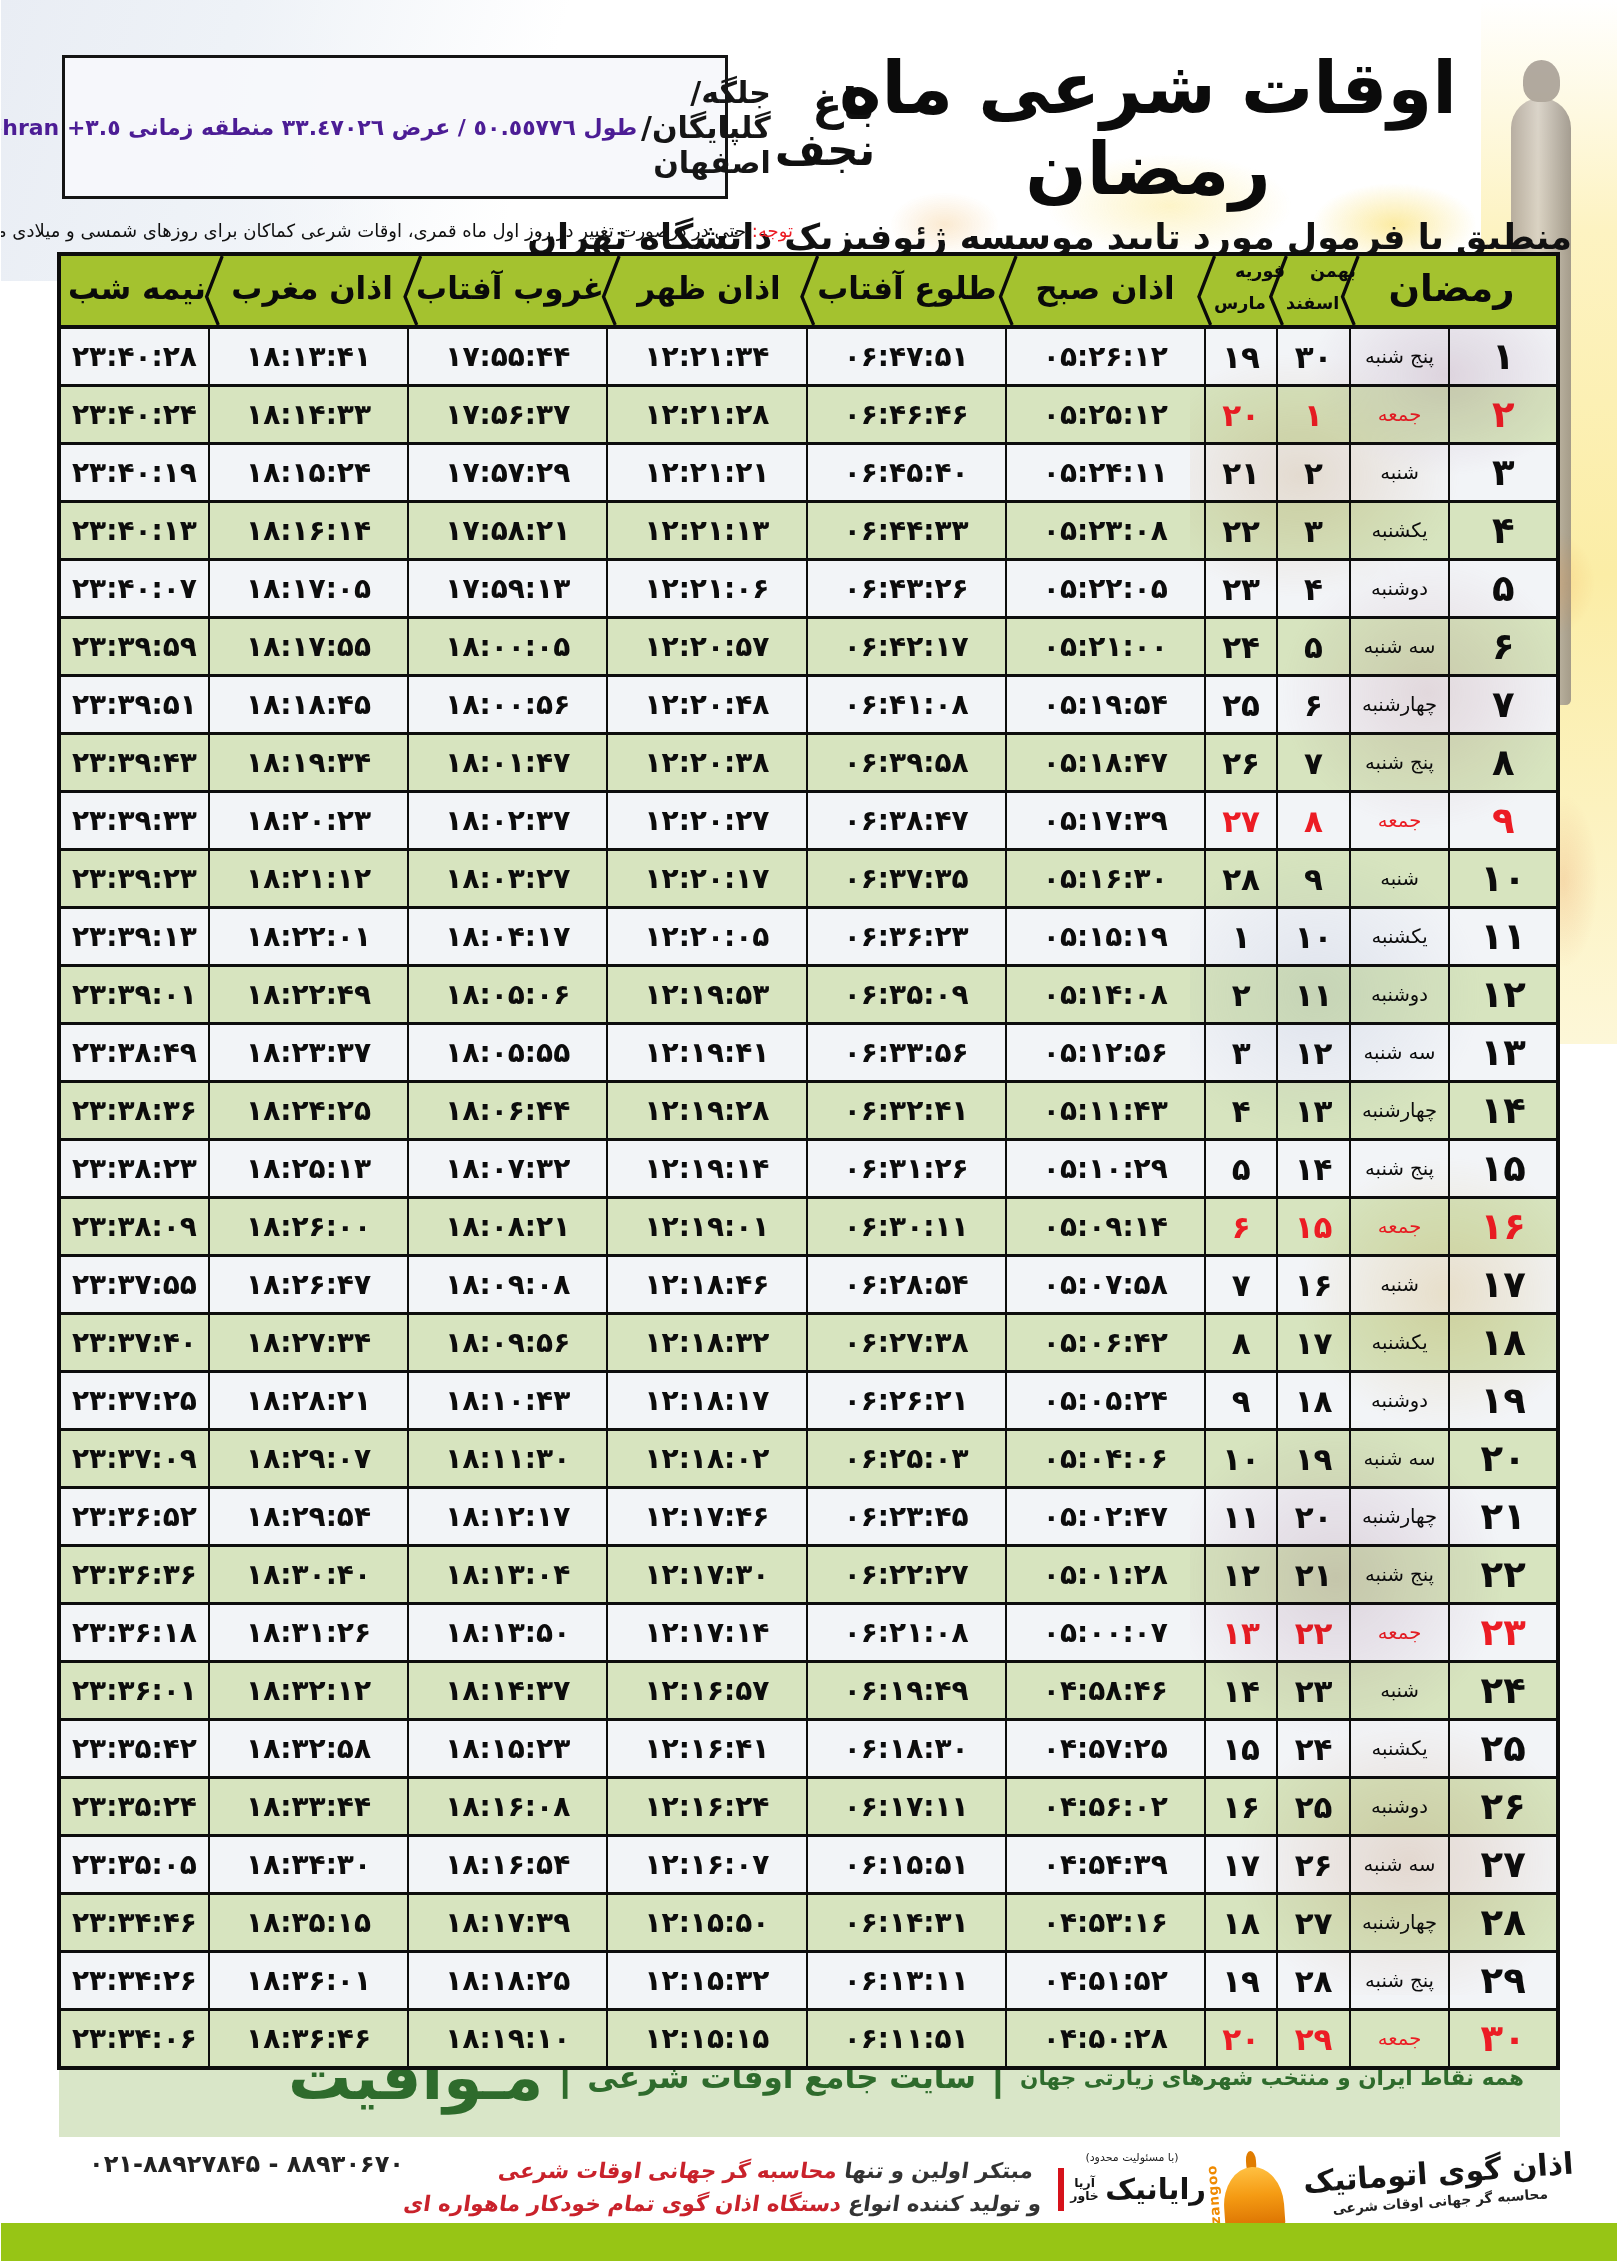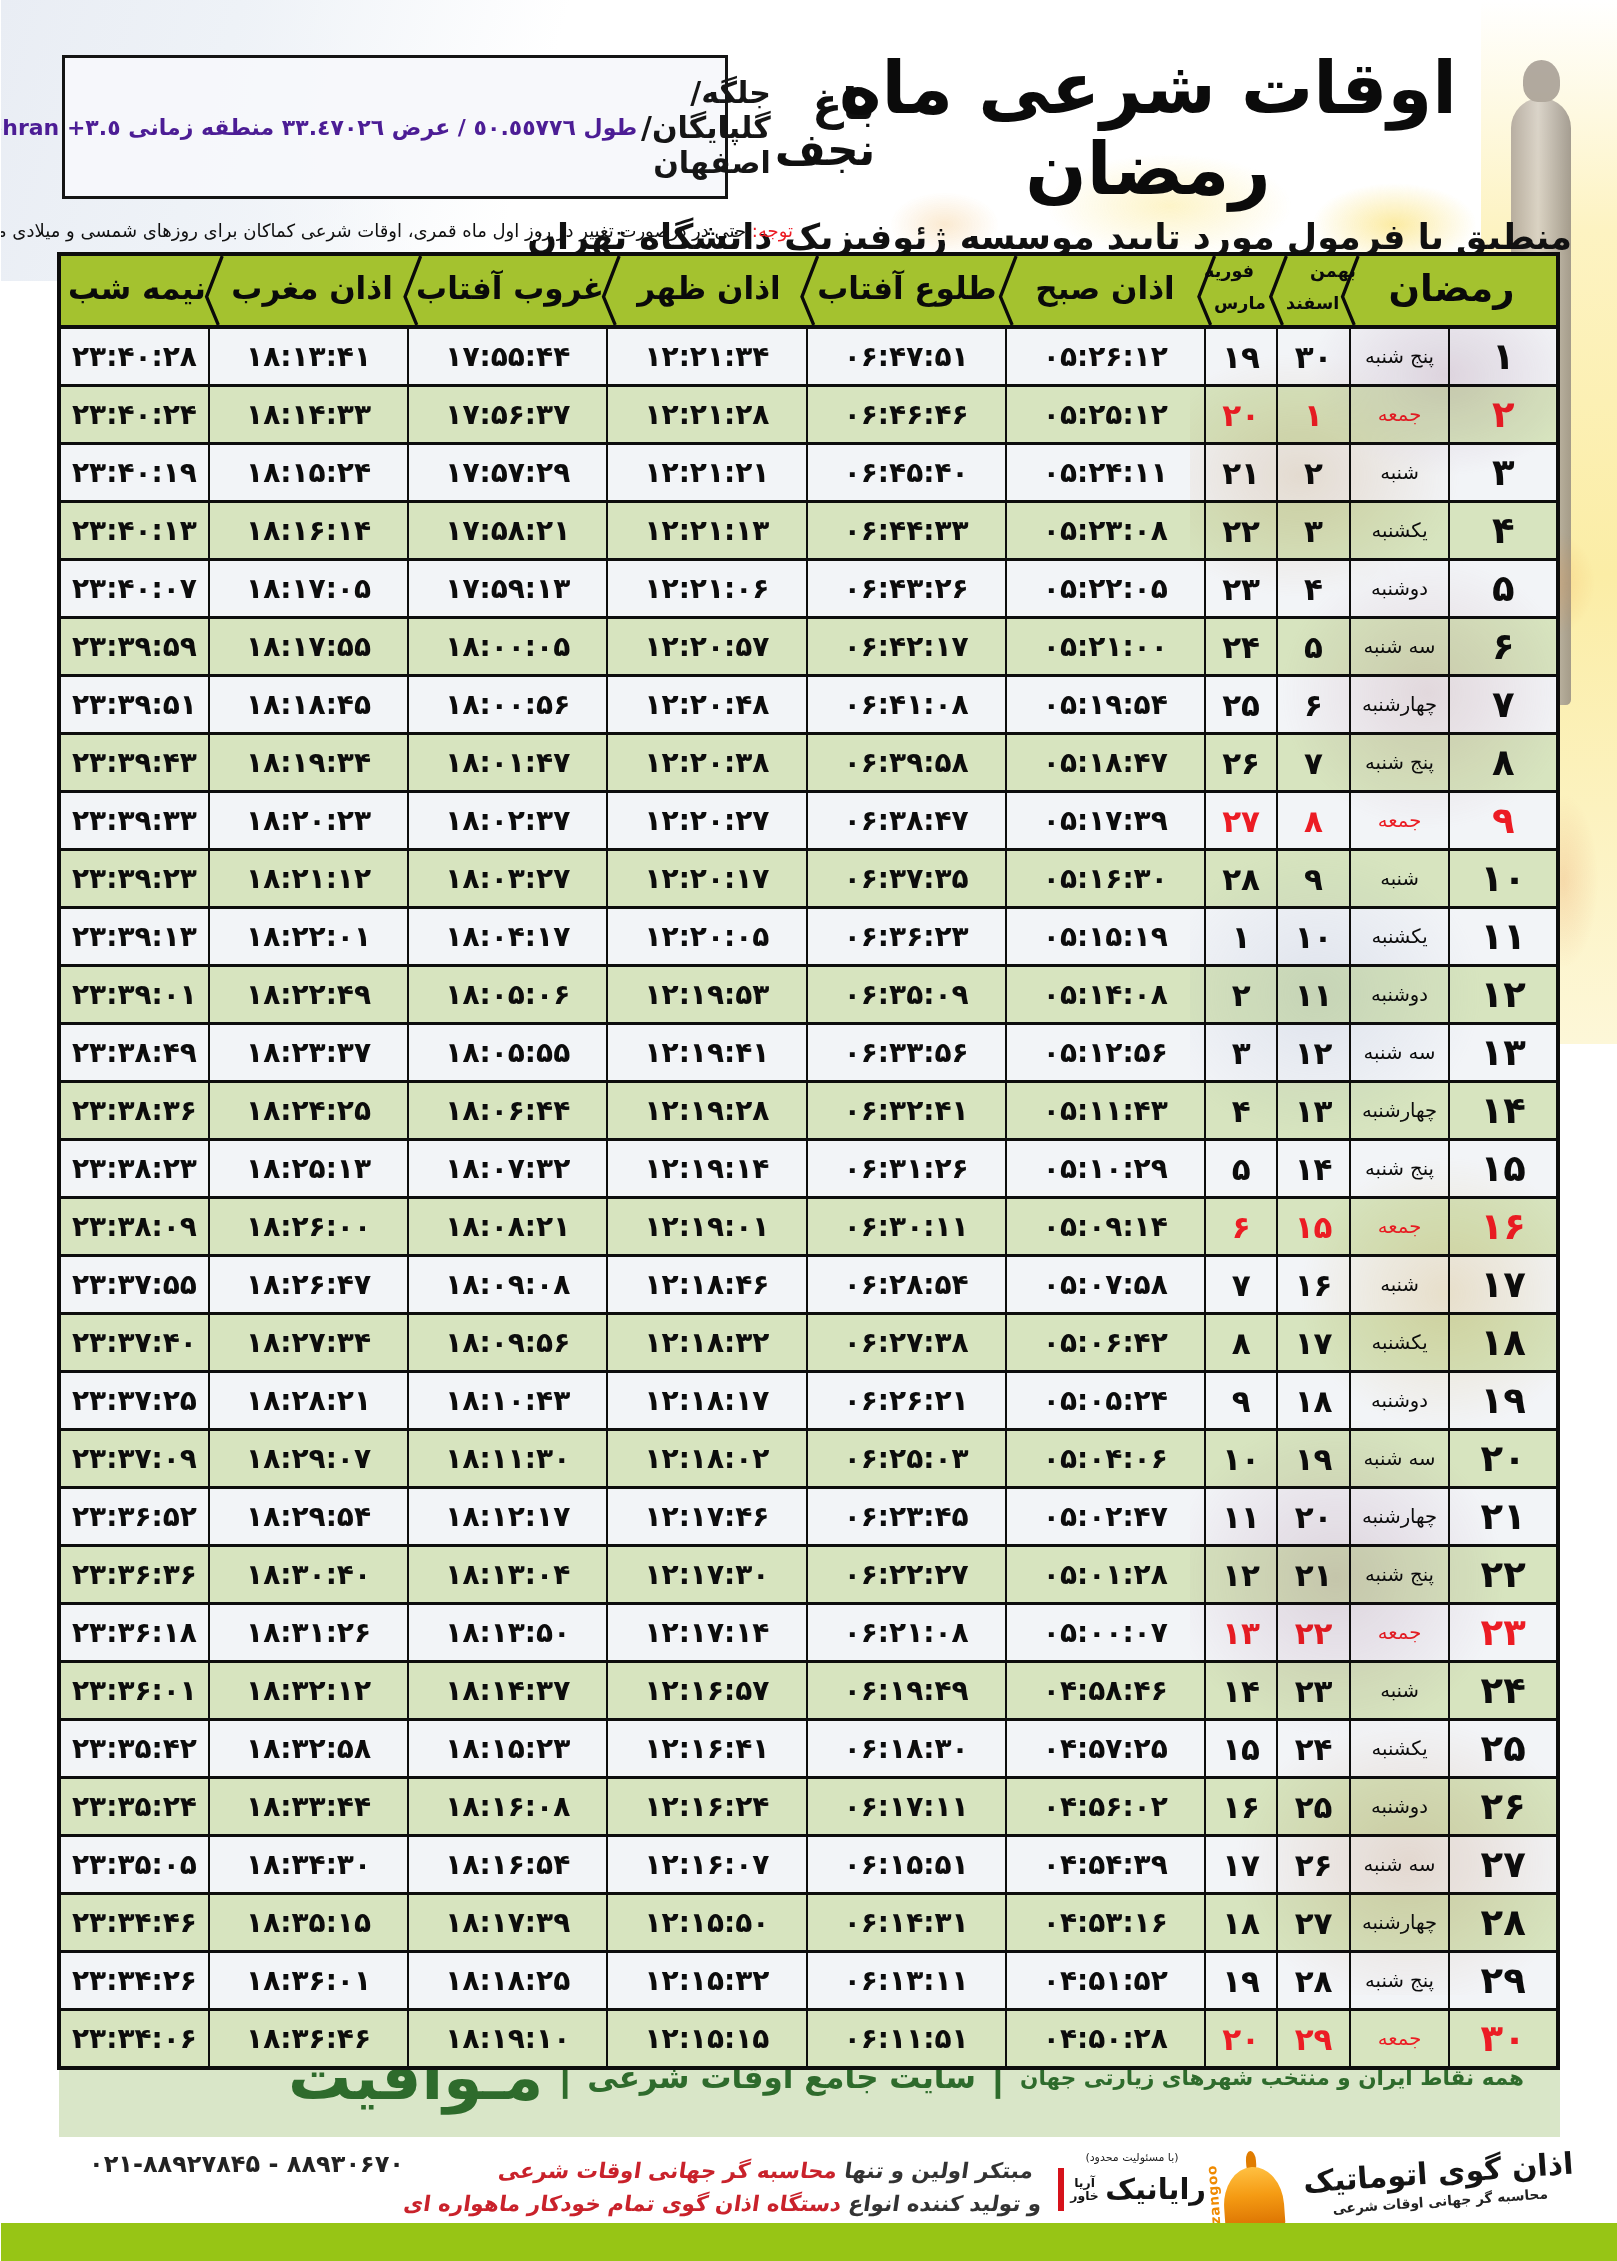--- a/index.html
+++ b/index.html
@@ -160,21 +160,21 @@
       <polyline points="1767,0 1743,58 1761,98" fill="none" stroke="#0a0a0a" stroke-width="5"></polyline>
       <polyline points="1463,0 1439,58 1457,98" fill="none" stroke="#0a0a0a" stroke-width="5"></polyline>
       <polyline points="1159,0 1135,58 1153,98" fill="none" stroke="#0a0a0a" stroke-width="5"></polyline>
       <polyline points="855,0 831,58 849,98" fill="none" stroke="#0a0a0a" stroke-width="5"></polyline>
       <polyline points="551,0 527,58 545,98" fill="none" stroke="#0a0a0a" stroke-width="5"></polyline>
       <polyline points="247,0 223,58 241,98" fill="none" stroke="#0a0a0a" stroke-width="5"></polyline>
     </svg>
     <div class="hlabel ram" style="left:1287px;width:207px;">رمضان</div>
     <div class="hsub" style="left:1249px;top:5.2px;">بهمن</div>
     <div class="hsub" style="left:1225px;top:37px;">اسفند</div>
-    <div class="hsub" style="left:1143px;top:5.2px;">فوریه</div>
+    <div class="hsub" style="left:1174px;top:5.2px;">فوریه</div>
     <div class="hsub" style="left:1153px;top:37px;">مارس</div>
     <div class="hlabel" style="left:945px;width:198px;">اذان صبح</div>
     <div class="hlabel" style="left:747px;width:198px;">طلوع آفتاب</div>
     <div class="hlabel" style="left:549px;width:198px;">اذان ظهر</div>
     <div class="hlabel" style="left:350px;width:198px;">غروب آفتاب</div>
     <div class="hlabel" style="left:152px;width:198px;">اذان مغرب</div>
     <div class="hlabel" style="left:0;width:152px;">نیمه شب</div>
   </div>
   <table class="times" dir="rtl">
     <colgroup>

